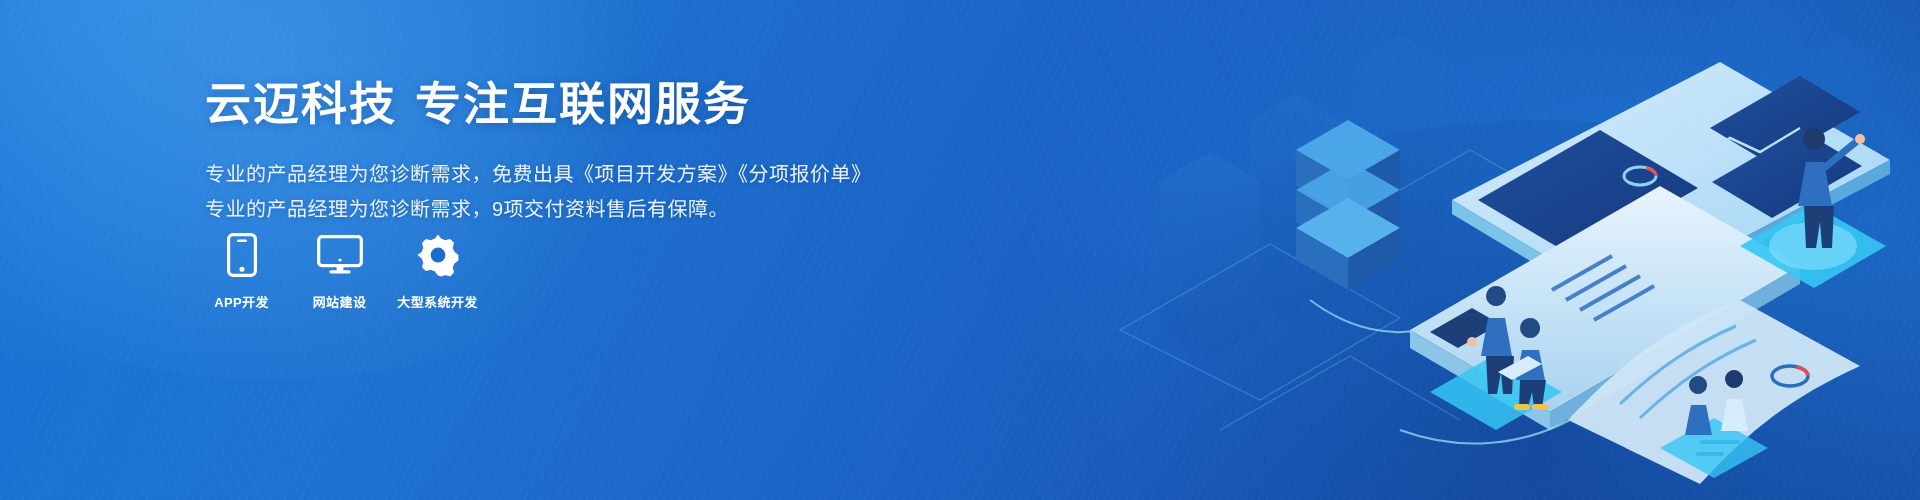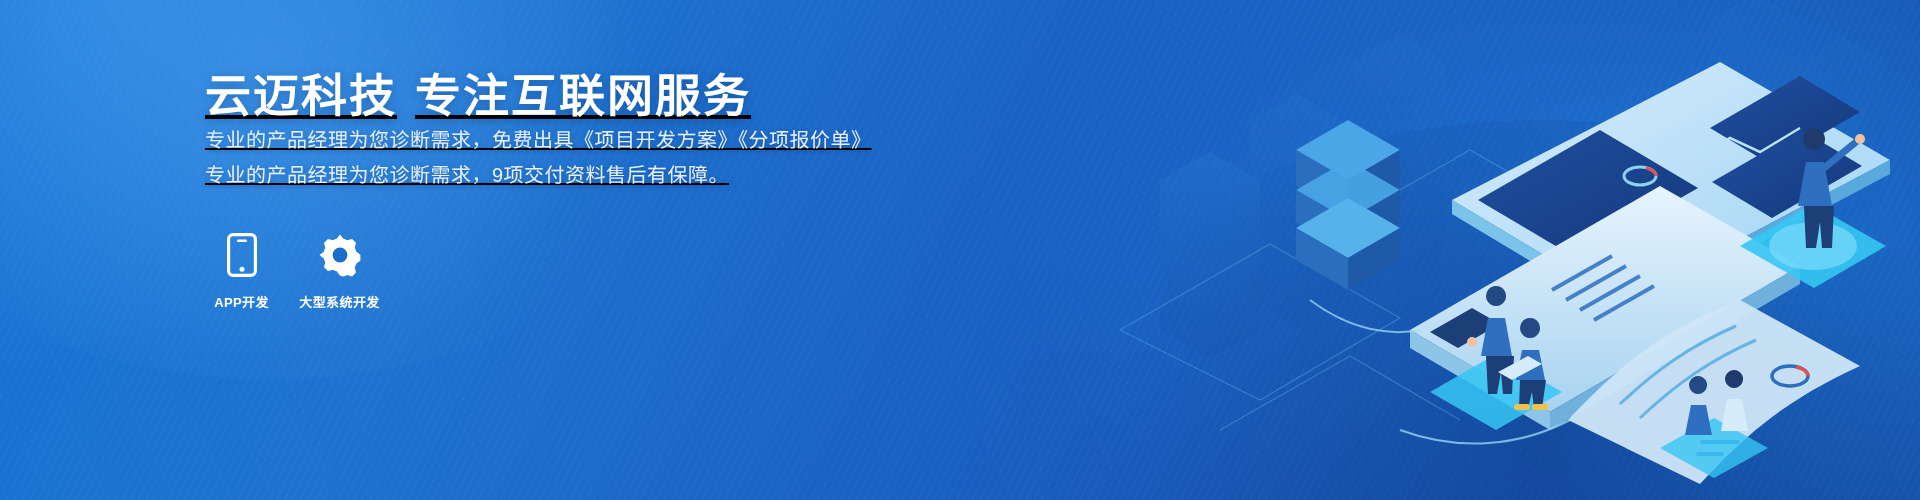--- a/index.html
+++ b/index.html
@@ -27,27 +27,27 @@
     background:radial-gradient(circle,rgba(95,175,245,.30) 0%,rgba(95,175,245,0) 68%);
     pointer-events:none;
   }
   .glow-br{
     position:absolute;right:-120px;bottom:-260px;width:1000px;height:640px;border-radius:50%;
     background:radial-gradient(circle,rgba(12,48,120,.45) 0%,rgba(12,48,120,0) 70%);
     pointer-events:none;
   }
 
   
-  .copy{position:absolute;left:205px;top:70px;width:720px;text-decoration:underline;}
+  .copy{position:absolute;left:205px;top:78px;width:720px;}
   .headline{
     margin:0;color:#ffffff;font-size:46px;line-height:1.16;font-weight:700;
     letter-spacing:2px;text-shadow:0 2px 10px rgba(0,30,80,.28);white-space:nowrap;
   }
   .headline .gap{display:inline-block;width:18px;}
-  .sub{}
+  .sub{margin-top:26px;}
   .sub-line{
     color:#e8f2ff;font-size:20px;line-height:1.75;letter-spacing:.5px;white-space:nowrap;
     text-shadow:0 1px 5px rgba(0,25,70,.25);
   }
 
   
   .services{position:absolute;left:205px;top:232px;display:flex;align-items:flex-end;gap:25px;}
   .svc{width:73px;display:flex;flex-direction:column;align-items:center;}
   .svc-ico{height:46px;display:flex;align-items:center;justify-content:center;margin-bottom:14px;}
   .svc-ico svg{display:block;fill:#ffffff;}
@@ -82,20 +82,31 @@
           <rect x="1.6" y="1.6" width="26.8" height="40.8" rx="4.6" fill="none" stroke="#fff" stroke-width="3.2"></rect>
           <rect x="10" y="6.4" width="10" height="2.6" rx="1.3" fill="#fff"></rect>
           <circle cx="15" cy="36.2" r="2.5" fill="#fff"></circle>
         </svg>
       </div>
       <div class="svc-label">APP开发</div>
     </div>
 
 
 
+    <div class="svc">
+      <div class="svc-ico">
+        <svg width="46" height="40" viewBox="0 0 46 40" aria-hidden="true">
+          <rect x="1.7" y="1.7" width="42.6" height="29" rx="3.4" fill="none" stroke="#fff" stroke-width="3.2"></rect>
+          <circle cx="23" cy="25" r="1.6" fill="#fff"></circle>
+          <rect x="19.6" y="31.2" width="6.8" height="4.6" fill="#fff"></rect>
+          <rect x="12.4" y="35.2" width="21.2" height="3.2" rx="1.6" fill="#fff"></rect>
+        </svg>
+      </div>
+      <div class="svc-label">网站建设</div>
+    </div>
 
     <div class="svc">
       <div class="svc-ico">
         <svg width="44" height="44" viewBox="0 0 44 44" aria-hidden="true">
           <path d="M22 1.5l3.3 4.2c1.3.3 2.5.8 3.6 1.5l5.2-1.3 3.9 3.9-1.3 5.2c.7 1.1 1.2 2.3 1.5 3.6l4.2 3.3v5.5l-4.2 3.3c-.3 1.3-.8 2.5-1.5 3.6l1.3 5.2-3.9 3.9-5.2-1.3c-1.1.7-2.3 1.2-3.6 1.5L22 42.5h-.1l-3.2-4.2c-1.3-.3-2.5-.8-3.6-1.5l-5.2 1.3-3.9-3.9 1.3-5.2c-.7-1.1-1.2-2.3-1.5-3.6L1.5 22v-.1l4.3-3.2c.3-1.3.8-2.5 1.5-3.6L6 9.9l3.9-3.9 5.2 1.3c1.1-.7 2.3-1.2 3.6-1.5L22 1.5z" fill="#fff"></path>
           <circle cx="22" cy="22" r="7.4" fill="#1a6ecb"></circle>
         </svg>
       </div>
       <div class="svc-label">大型系统开发</div>
     </div>

